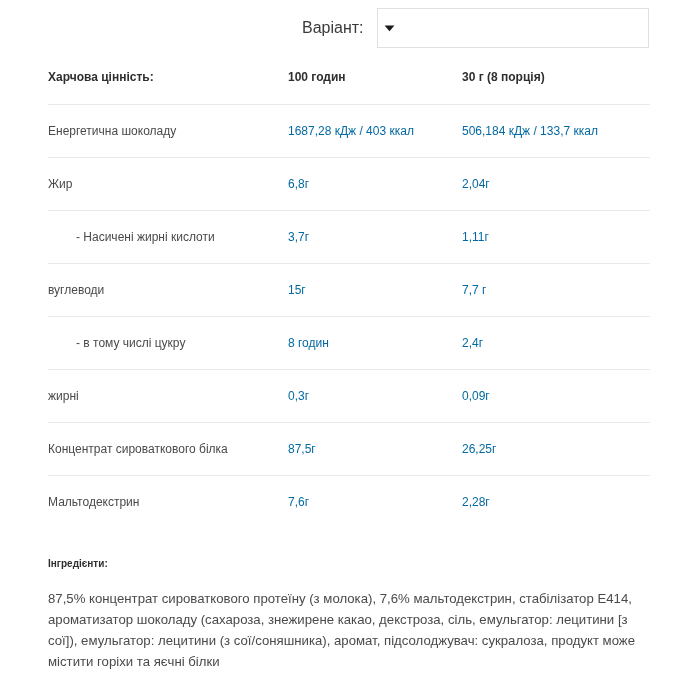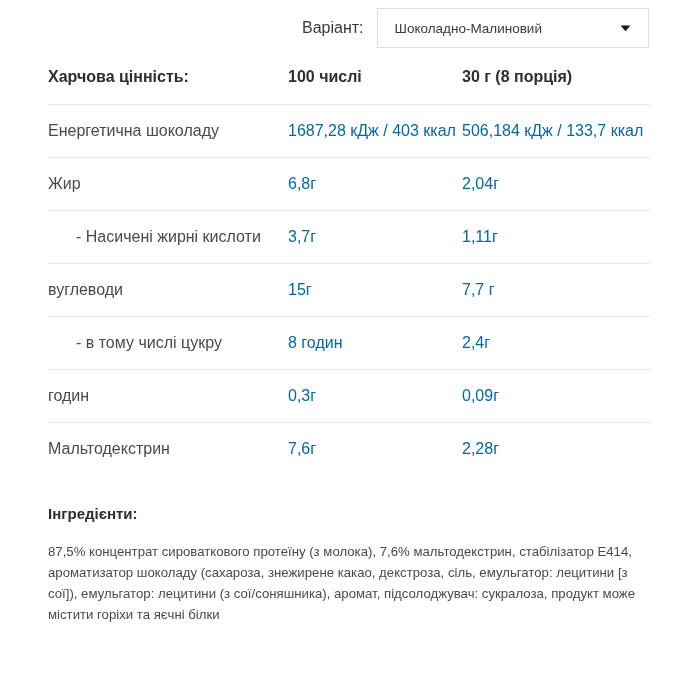--- a/index.html
+++ b/index.html
@@ -79,21 +79,21 @@
     table-layout: fixed;
   }
   .nutrition-table col.c1 { width: 240px; }
   .nutrition-table col.c2 { width: 174px; }
   .nutrition-table col.c3 { width: 188px; }
 
   .nutrition-table th,
   .nutrition-table td {
     text-align: left;
     vertical-align: middle;
-    font-size: 16px;
+    font-size: 12px;
     line-height: 22px;
     padding: 0;
   }
 
   .nutrition-table thead th {
     font-weight: bold;
     color: #2e2e2e;
     padding-top: 2px;
     padding-bottom: 16px;
   }
@@ -110,59 +110,58 @@
   .nutrition-table tbody tr.sub td.label { padding-left: 28px; }
   .nutrition-table tbody td.value { color: #0369a1; }
 
   
   .ingredients {
     margin-left: 48px;
     margin-top: 30px;
     width: 604px;
   }
   .ingredients-title {
-    font-size: 15px;
+    font-size: 10px;
     font-weight: bold;
     color: #2e2e2e;
     margin-bottom: 19px;
   }
   .ingredients-body {
     font-size: 13.2px;
     line-height: 21px;
     color: #4a4a4a;
     text-align: left;
   }
 </style>
 </head>
 <body>
 
 <div class="page">
 
   <div class="variant-row">
     <span class="variant-label">Варіант:</span>
     <div class="variant-select">
-      <span class="variant-select-value">Шоколадно-Малиновий</span>
       <span class="variant-caret">
         <svg width="11" height="7" viewBox="0 0 11 7" aria-hidden="true">
           <path d="M0.6 0.6 L10.4 0.6 L5.5 6.3 Z" fill="#1a1a1a"></path>
         </svg>
       </span>
     </div>
   </div>
 
   <table class="nutrition-table">
     <colgroup>
       <col class="c1">
         <col class="c2">
         <col class="c3">
     </colgroup>
     <thead>
       <tr>
         <th>Харчова цінність:</th>
-        <th>100 числі</th>
+        <th>100 годин</th>
         <th>30 г (8 порція)</th>
       </tr>
     </thead>
     <tbody id="nutrition-body">
         <tr>
           <td class="label">Енергетична шоколаду</td>
           <td class="value">1687,28 кДж / 403 ккал</td>
           <td class="value">506,184 кДж / 133,7 ккал</td>
         </tr>
         <tr>
@@ -179,23 +178,28 @@
           <td class="label">вуглеводи</td>
           <td class="value">15г</td>
           <td class="value">7,7 г</td>
         </tr>
         <tr class="sub">
           <td class="label">- в тому числі цукру</td>
           <td class="value">8 годин</td>
           <td class="value">2,4г</td>
         </tr>
         <tr>
-          <td class="label">годин</td>
+          <td class="label">жирні</td>
           <td class="value">0,3г</td>
           <td class="value">0,09г</td>
+        </tr>
+        <tr>
+          <td class="label">Концентрат сироваткового білка</td>
+          <td class="value">87,5г</td>
+          <td class="value">26,25г</td>
         </tr>
         <tr>
           <td class="label">Мальтодекстрин</td>
           <td class="value">7,6г</td>
           <td class="value">2,28г</td>
         </tr>
       </tbody>
   </table>
 
   <div class="ingredients">

